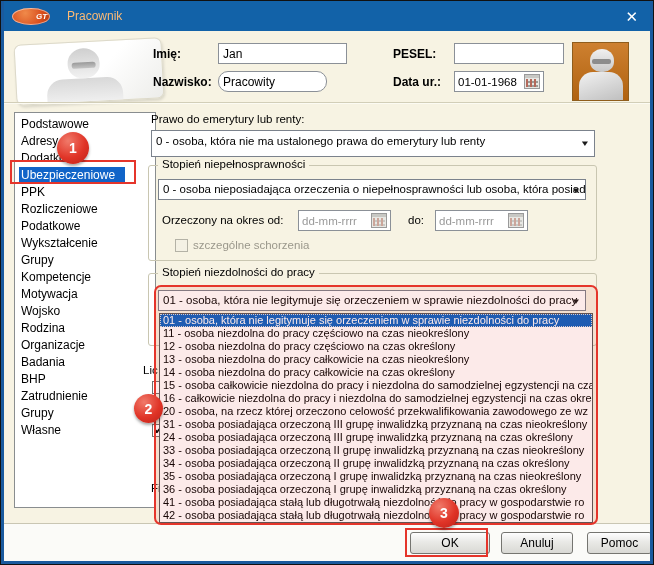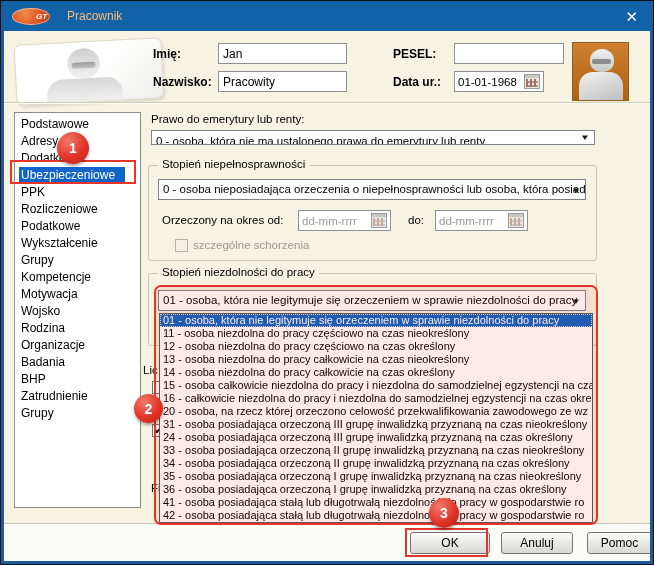--- a/index.html
+++ b/index.html
@@ -28,21 +28,21 @@
   .cal{width:14px;height:13px;border:1px solid #9a9a9a;background:
       linear-gradient(#c8c8c4,#c8c8c4) ,#e8e8e4;background-size:100% 3px;background-repeat:no-repeat;position:relative;flex:0 0 auto;}
   .cal::after{content:"";position:absolute;left:1px;top:4px;right:1px;bottom:1px;
       background-image:repeating-linear-gradient(90deg,#a84a3a 0 2px,transparent 2px 4px),repeating-linear-gradient(0deg,#8a8a86 0 2px,transparent 2px 4px);opacity:.8;}
   .cal.dis::after{background-image:repeating-linear-gradient(90deg,#b87a6a 0 2px,transparent 2px 4px),repeating-linear-gradient(0deg,#b4b4b0 0 2px,transparent 2px 4px);opacity:.6;}
   .avatar{position:absolute;left:571px;top:41px;width:55px;height:57px;background:linear-gradient(180deg,#cd8030,#b06210);border:1px solid #8f5d1c;overflow:hidden;}
   .avatar .head{position:absolute;left:17px;top:6px;width:24px;height:23px;border-radius:50% 50% 45% 45%;background:linear-gradient(#f0f0f0,#c8c8c8);}
   .avatar .shades{position:absolute;left:19px;top:16px;width:19px;height:5px;border-radius:2px;background:#8c8c8c;}
   .avatar .torso{position:absolute;left:6px;top:29px;width:44px;height:30px;border-radius:14px 14px 0 0;background:linear-gradient(160deg,#f2f2f2,#bdbdbd);}
   
-  .sidebar{position:absolute;left:13px;top:111px;width:127px;height:396px;background:#fff;border:1px solid #898d8f;box-sizing:border-box;padding-top:3px;overflow:hidden;}
+  .sidebar{position:absolute;left:13px;top:111px;width:142px;height:396px;background:#fff;border:1px solid #898d8f;box-sizing:border-box;padding-top:3px;overflow:hidden;}
   .side-item{height:17px;line-height:17px;font-size:12px;padding-left:4px;white-space:nowrap;}
   .side-item .hl{padding:0 2px;}
   .side-item.sel .hl{background:#1164c8;color:#fff;display:inline-block;padding:0 10px 0 2px;}
   
   .plabel{position:absolute;font-size:11.5px;white-space:nowrap;}
   .combo{position:absolute;background:#fff;border:1px solid #7b828c;font-size:11.5px;line-height:19px;
     padding:0 20px 0 4px;box-sizing:border-box;white-space:nowrap;overflow:hidden;}
   .combo .arr{position:absolute;right:5px;top:50%;transform:translateY(-50%) scaleX(1.3);font-size:8px;color:#1a1a1a;}
   .group{position:absolute;border:1px solid #c9c6b1;border-radius:3px;box-sizing:border-box;}
   .group .legend{position:absolute;top:-8px;left:9px;background:#f7f3e3;padding:0 4px;font-size:11.5px;white-space:nowrap;}
@@ -79,21 +79,21 @@
     <div class="torso"></div>
     <div class="head"></div>
     <div class="shades"></div>
   </div>
 
   <span class="hlabel" style="left:152px;top:46px;">Imię:</span>
   <input class="hinput" style="left: 217px; top: 42px; width: 129px;" value="Jan">
   <span class="hlabel" style="left:392px;top:46px;">PESEL:</span>
   <input class="hinput" style="left: 453px; top: 42px; width: 110px;" value="">
   <span class="hlabel" style="left:152px;top:74px;">Nazwisko:</span>
-  <input class="hinput" style="left: 217px; top: 70px; width: 129px;" value="Pracowity">
+  <input class="hinput" style="left: 217px; top: 70px; width: 109px; border-radius: 10px;" value="Pracowity">
   <span class="hlabel" style="left:392px;top:74px;">Data ur.:</span>
   <div class="datebox" style="left:453px;top:70px;width:90px;">
     <span class="val">01-01-1968</span>
     <span class="cal"></span>
   </div>
 
   <div class="avatar">
     <div class="torso"></div>
     <div class="head"></div>
     <div class="shades"></div>
@@ -113,24 +113,25 @@
       <div class="side-item"><span class="hl">Grupy</span></div>
       <div class="side-item"><span class="hl">Kompetencje</span></div>
       <div class="side-item"><span class="hl">Motywacja</span></div>
       <div class="side-item"><span class="hl">Wojsko</span></div>
       <div class="side-item"><span class="hl">Rodzina</span></div>
       <div class="side-item"><span class="hl">Organizacje</span></div>
       <div class="side-item"><span class="hl">Badania</span></div>
       <div class="side-item"><span class="hl">BHP</span></div>
       <div class="side-item"><span class="hl">Zatrudnienie</span></div>
       <div class="side-item"><span class="hl">Grupy</span></div>
+      <div class="side-item"><span class="hl">Własne</span></div>
     </div>
 
   <span class="plabel" style="left:150px;top:112px;">Prawo do emerytury lub renty:</span>
-  <div class="combo" style="left:150px;top:129px;width:444px;height:15px;line-height:20px;">
+  <div class="combo" style="left:150px;top:129px;width:444px;height:27px;line-height:20px;">
     <span>0 - osoba, która nie ma ustalonego prawa do emerytury lub renty</span>
     <span class="arr">▼</span>
   </div>
 
   <div class="group" style="left:147px;top:164px;width:449px;height:96px;">
     <span class="legend">Stopień niepełnosprawności</span>
   </div>
   <div class="combo" style="left:157px;top:178px;width:428px;height:21px;">
     <span>0 - osoba nieposiadająca orzeczenia o niepełnosprawności lub osoba, która posiada</span>
     <span class="arr">▼</span>

